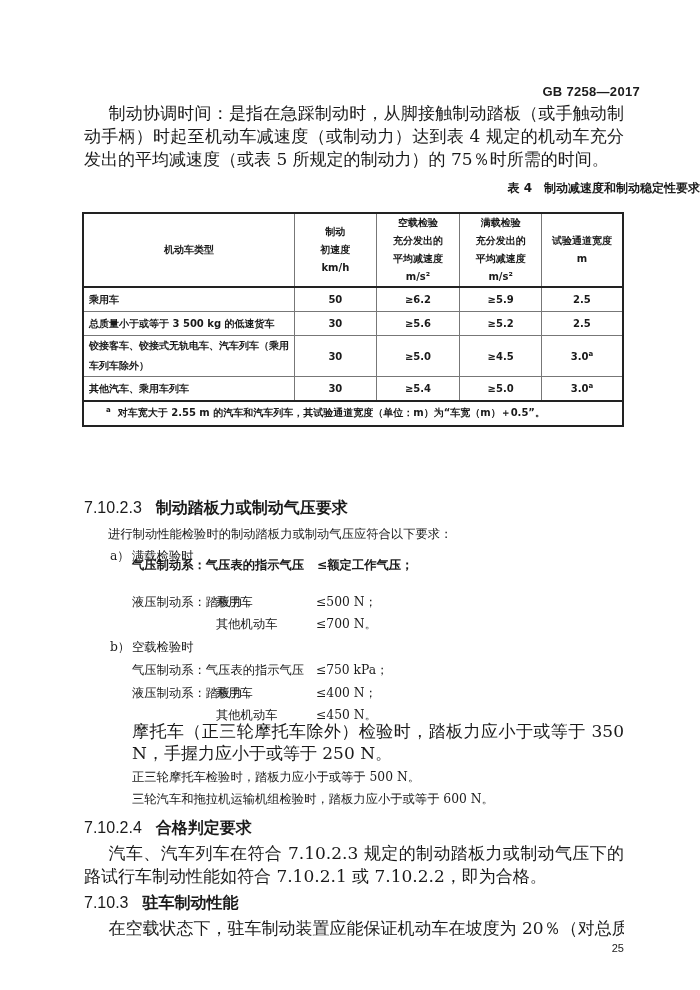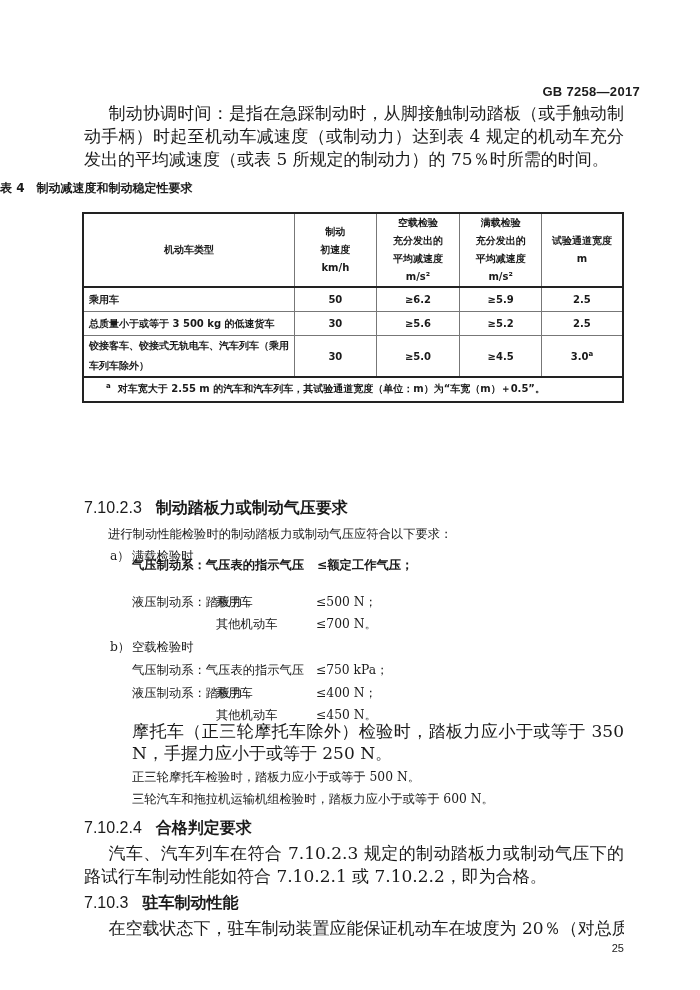--- a/index.html
+++ b/index.html
@@ -9,21 +9,21 @@
       color: #1a1a1a;
     }
     .abs { position: absolute; }
     .std-code {
       right: 60px; top: 84px; font-size: 13px; font-weight: bold;
       font-family: "Liberation Sans", "DejaVu Sans", sans-serif; letter-spacing: 0.3px;
     }
     .para { left: 84px; width: 540px; font-size: 17px; line-height: 23px; text-align: justify; }
     .para.indent { text-indent: 24.6px; }
     .table-title {
-      left: 0; width: 700px; top: 180px; text-align: left;
+      left: 0; width: 700px; top: 180px; text-align: right;
       font-size: 12px; font-weight: bold;
       font-family: "DejaVu Sans", "Liberation Sans", sans-serif;
     }
     table.std {
       position: absolute; left: 82px; top: 212px; width: 542px;
       border-collapse: collapse; table-layout: fixed;
       font-size: 10px;
       font-family: "DejaVu Sans", "Liberation Sans", sans-serif;
       border: 2px solid #222;
     }
@@ -118,20 +118,27 @@
     <td>2.5</td>
   </tr>
   <tr class="tall">
     <td class="type">铰接客车、铰接式无轨电车、汽车列车（乘用车列车除外）</td>
     <td>30</td>
     <td>≥5.0</td>
     <td>≥4.5</td>
     <td><span>3.0</span><sup class="mark">a</sup></td>
   </tr>
   <tr>
+    <td class="type">其他汽车、乘用车列车</td>
+    <td>30</td>
+    <td>≥5.4</td>
+    <td>≥5.0</td>
+    <td><span>3.0</span><sup class="mark">a</sup></td>
+  </tr>
+  <tr>
     <td colspan="5" class="foot">
       <sup class="mark">a</sup>&nbsp;
       <span>对车宽大于 2.55 m 的汽车和汽车列车，其试验通道宽度（单位：m）为“车宽（m）＋0.5”。</span>
     </td>
   </tr>
 </tbody>
   </table>
 
 <div class="abs section" style="top:498px;">
   <span class="num">7.10.2.3</span><span>制动踏板力或制动气压要求</span>

